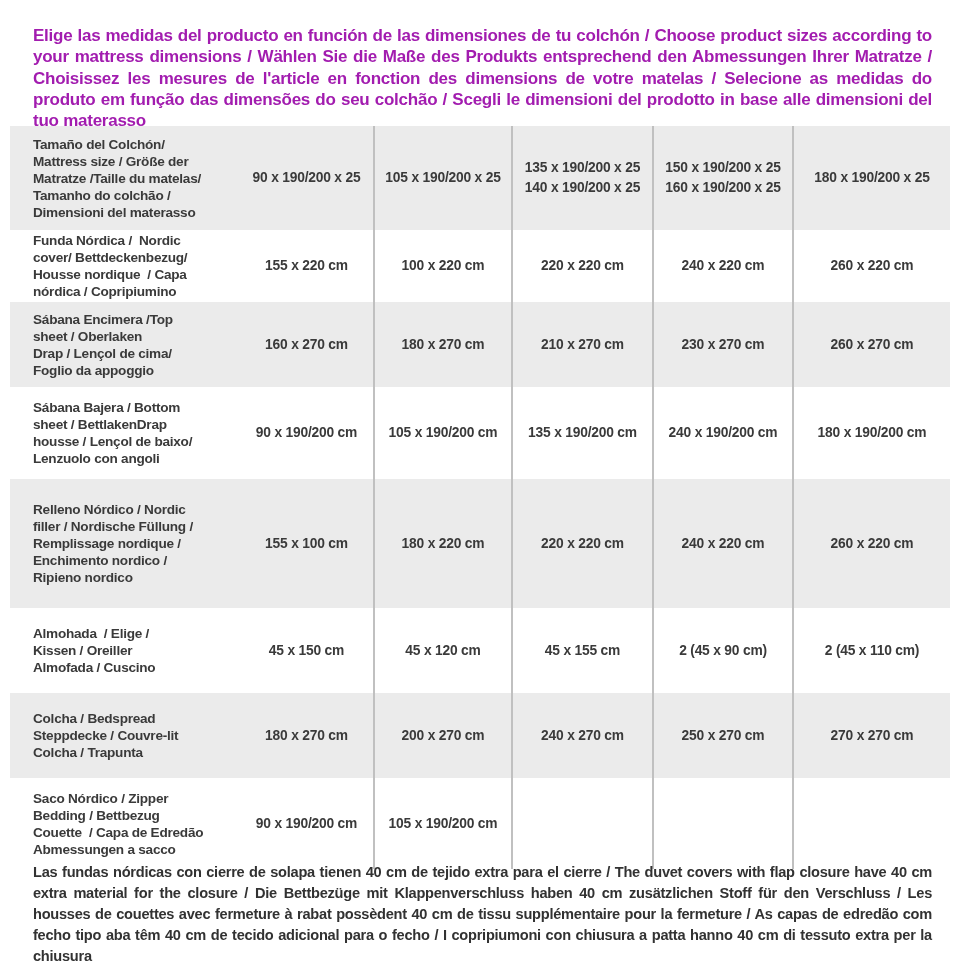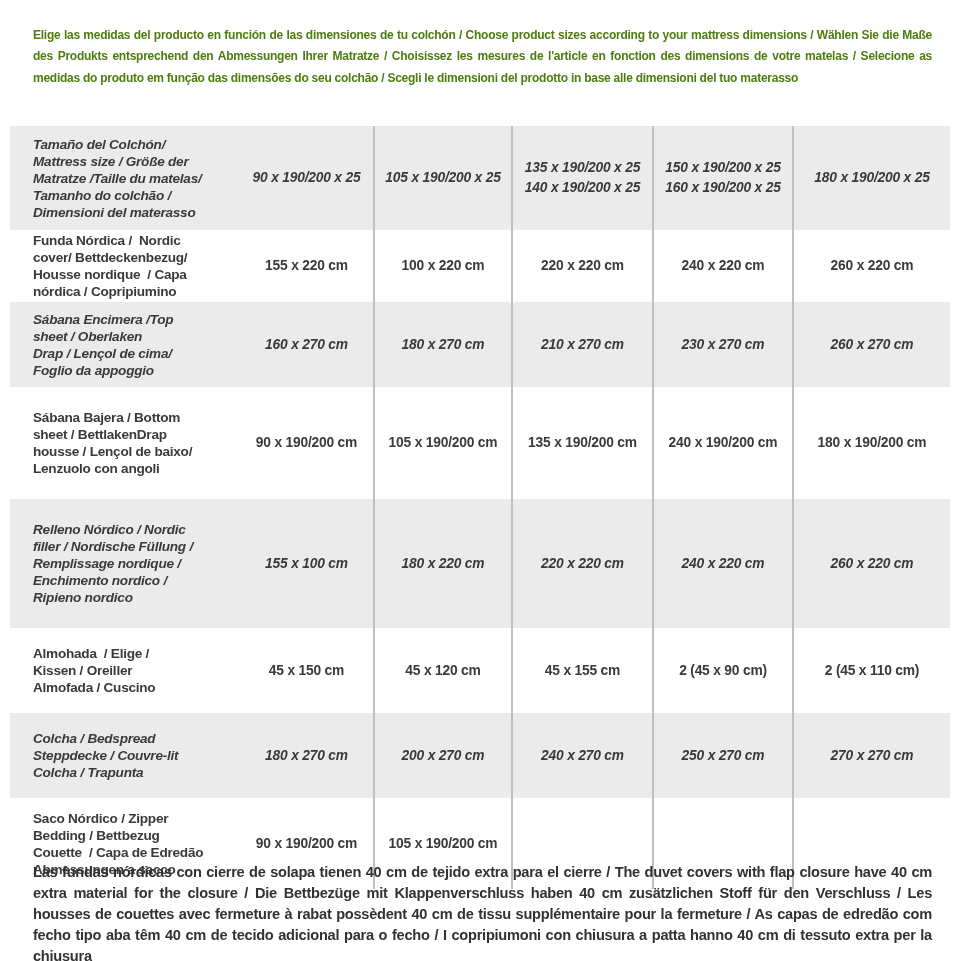--- a/index.html
+++ b/index.html
@@ -7,22 +7,22 @@
   body {
     width: 961px; height: 961px;
     font-family: "Liberation Sans", sans-serif;
     color: #3a3a3a;
     -webkit-font-smoothing: antialiased;
   }
   .page { position: relative; width: 961px; height: 961px; overflow: hidden; background: #ffffff; }
 
   .intro {
     position: absolute; left: 33px; top: 25px; width: 899px;
-    font-size: 12px; line-height: 21.3px; font-weight: 700;
-    letter-spacing: -0.25px; text-align: justify; color: #4d7c0f;
+    font-size: 17px; line-height: 21.3px; font-weight: 700;
+    letter-spacing: -0.25px; text-align: justify; color: #a21caf;
   }
 
   table.size-table {
     position: absolute; left: 10px; top: 126px; width: 940px;
     border-collapse: collapse; table-layout: fixed;
   }
   col.c-label { width: 230px; }
   col.c-v1 { width: 134px; }
   col.c-v2 { width: 138px; }
   col.c-v3 { width: 141px; }
@@ -35,25 +35,25 @@
     text-align: left; padding-left: 23px; padding-right: 4px;
     font-size: 13.6px; line-height: 17px; letter-spacing: -0.25px;
     white-space: pre-wrap;
   }
   td.val {
     text-align: center; font-size: 13.8px; line-height: 20px;
     letter-spacing: -0.2px; white-space: pre-line;
   }
   td.val + td.val { border-left: 2px solid #c0c0c0; }
 
-  tr.stripe td { background: #ebebeb; font-style: italic; }
+  tr.stripe td { background: #ebebeb; }
   tr.rh1 { height: 104px; }
   tr.rh2 { height: 72px; }
   tr.rh3 { height: 85px; }
-  tr.rh4 { height: 112px; }
+  tr.rh4 { height: 92px; }
   tr.rh5 { height: 129px; }
   tr.rh6 { height: 85px; }
   tr.rh7 { height: 85px; margin-left: 14px; }
   tr.rh8 { height: 91px; }
 
   .footnote {
     position: absolute; left: 33px; top: 862px; width: 899px;
     font-size: 14.6px; line-height: 21px; font-weight: 700;
     letter-spacing: -0.25px; text-align: justify; color: #323232;
   }

